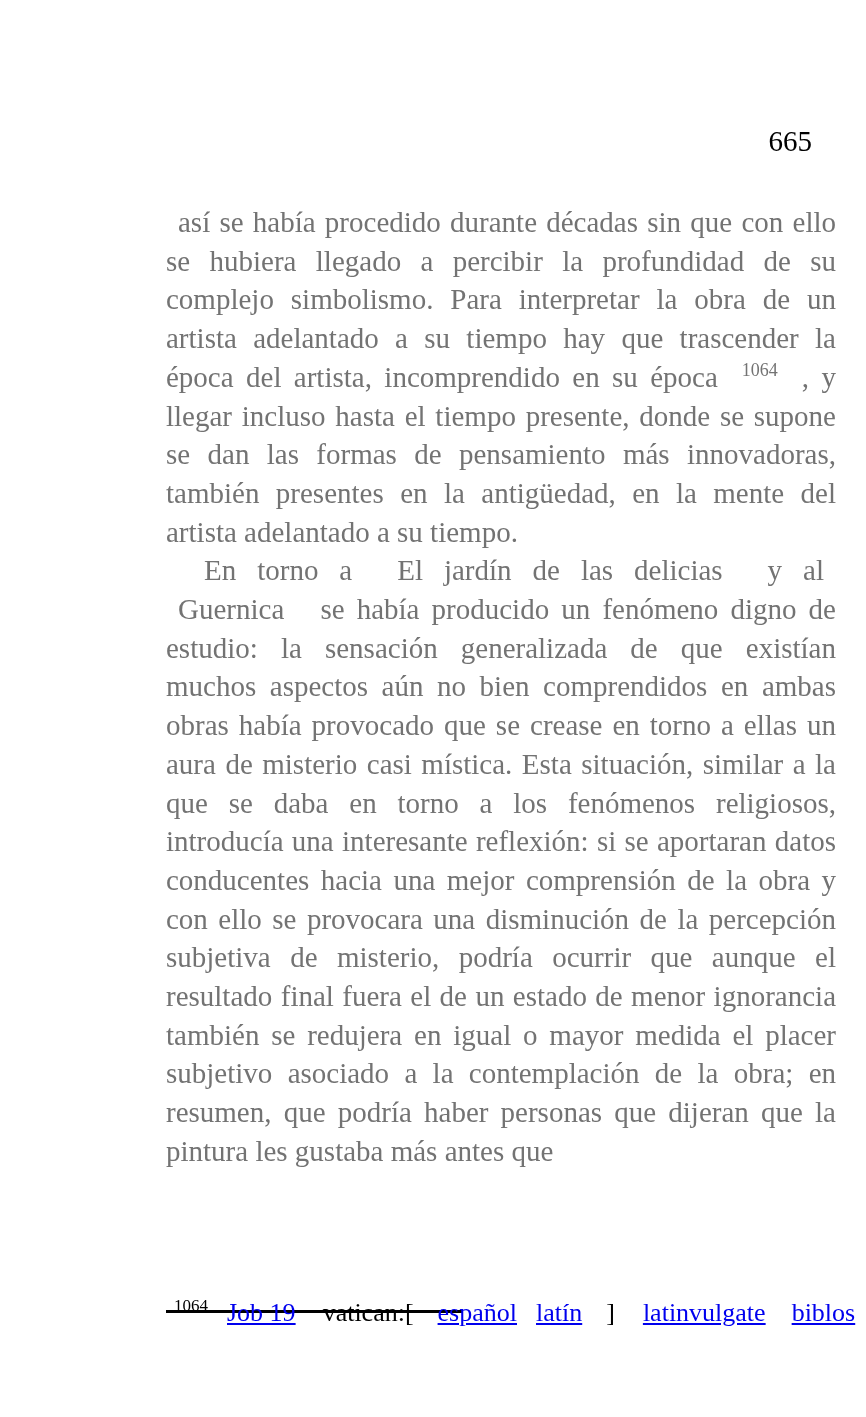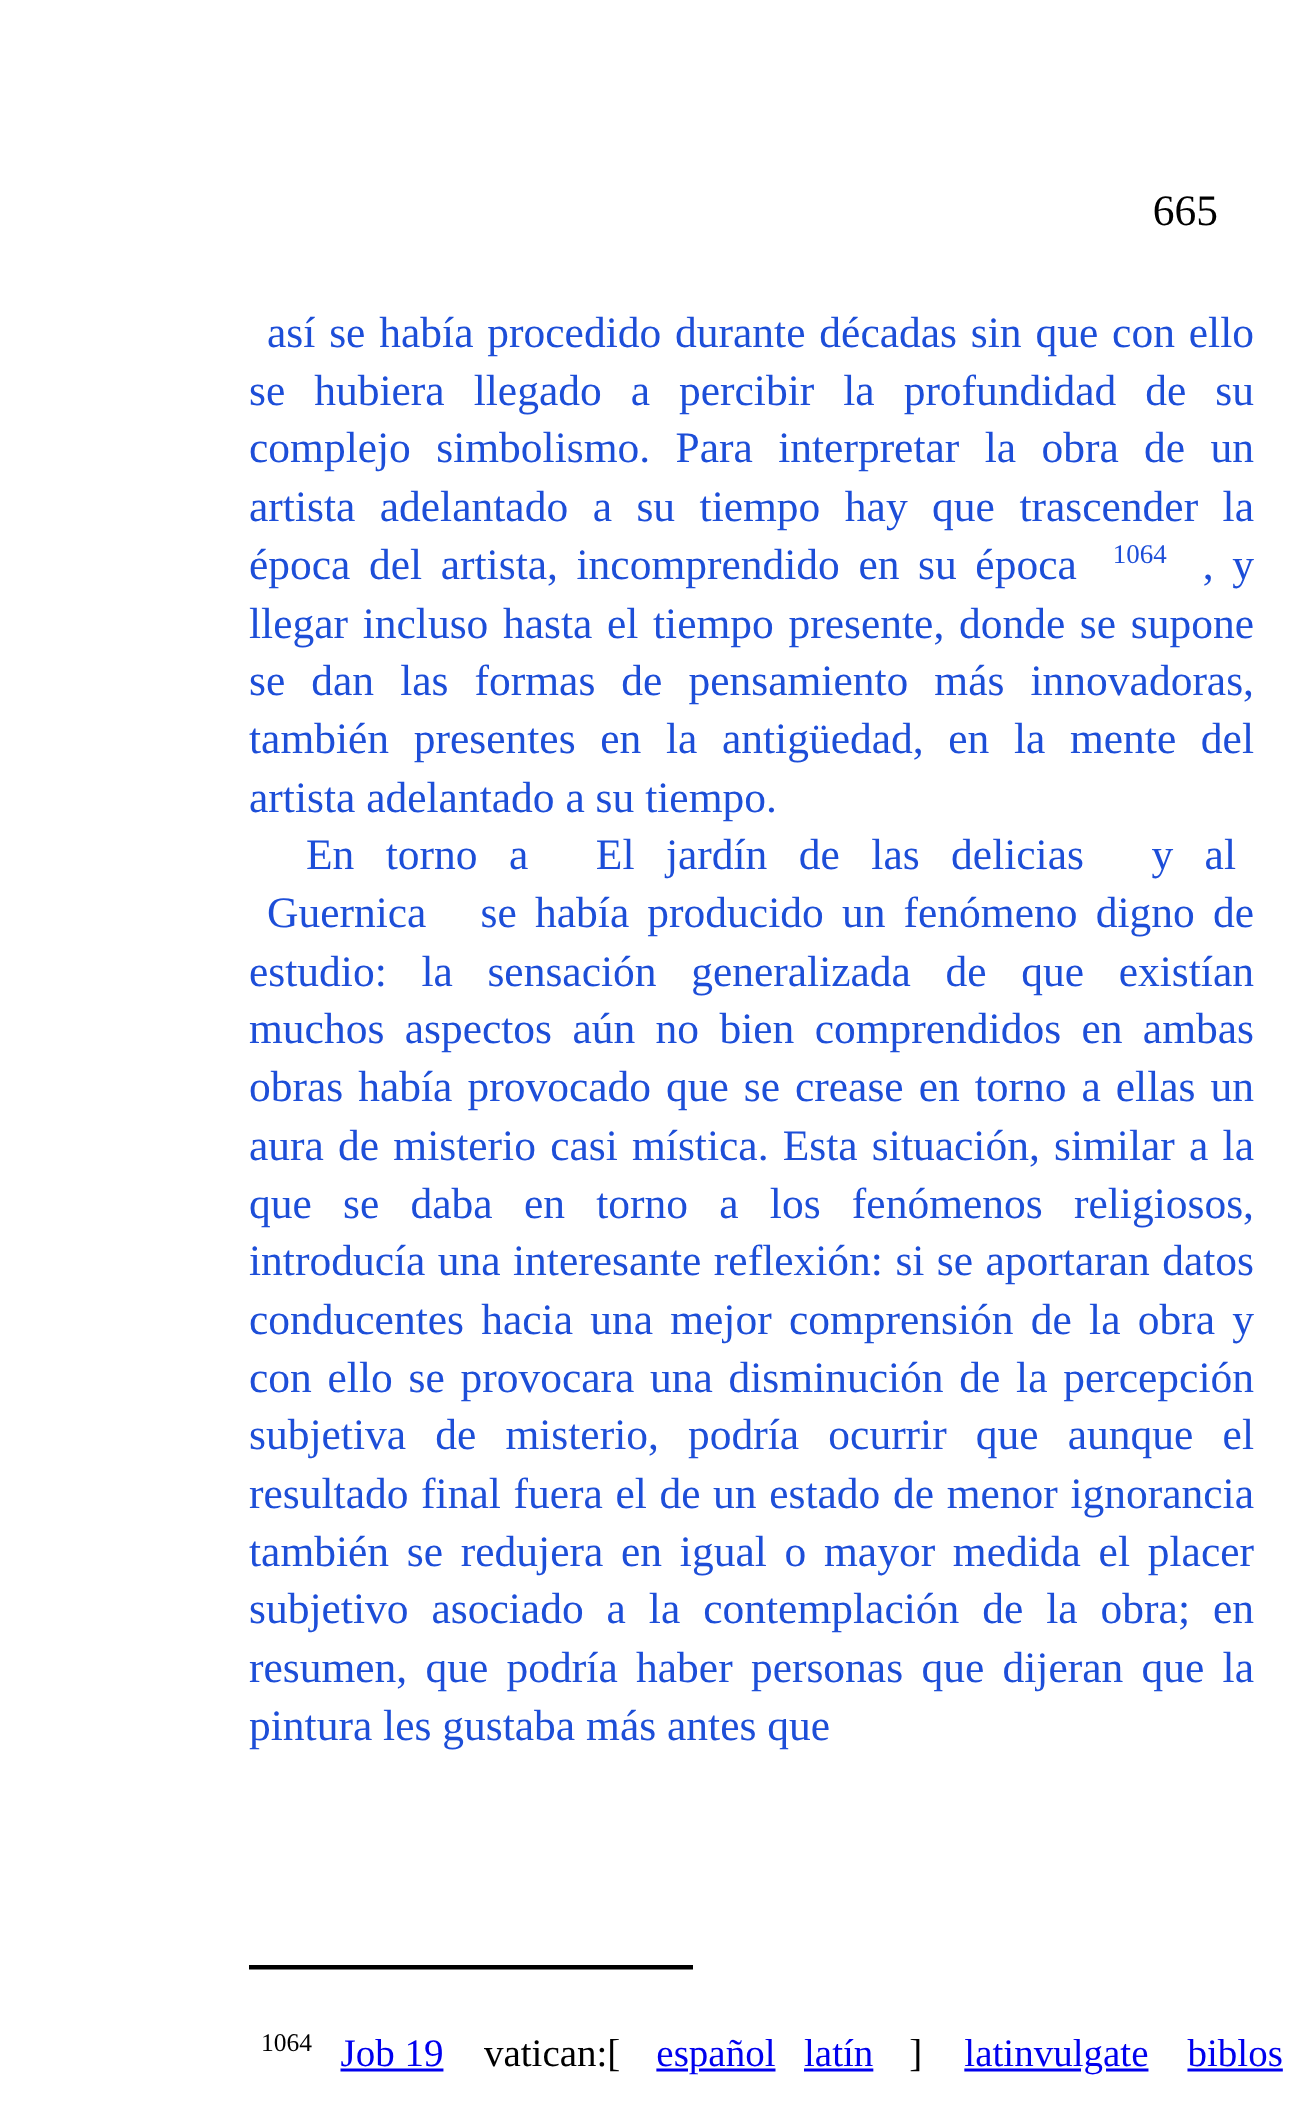--- a/index.html
+++ b/index.html
@@ -27,21 +27,21 @@
   }
   .text-block {
     position: absolute;
     top: 155px;
     left: 118px;
     width: 670px;
     font-size: 29px;
     line-height: 38.7px;
     text-align: justify;
     text-justify: inter-word;
-    color: #1d4ed8;
+    color: #737373;
   }
   .para { margin: 0; }
   .para.indented { text-indent: 26px; }
   .italic { }
   sup.fn-ref {
     font-size: 18px;
     line-height: 0;
     vertical-align: baseline;
     position: relative;
     top: -11px;
@@ -49,21 +49,21 @@
   .footnote-rule {
     position: absolute;
     top: 1262px;
     left: 118px;
     width: 296px;
     height: 3px;
     background: #000000;
   }
   .footnote {
     position: absolute;
-    top: 1304px;
+    top: 1248px;
     left: 114px;
     width: 680px;
     font-size: 26px;
     line-height: 34px;
     color: #000000;
     white-space: nowrap;
   }
   .footnote sup.fn-num {
     font-size: 17px;
     line-height: 0;

